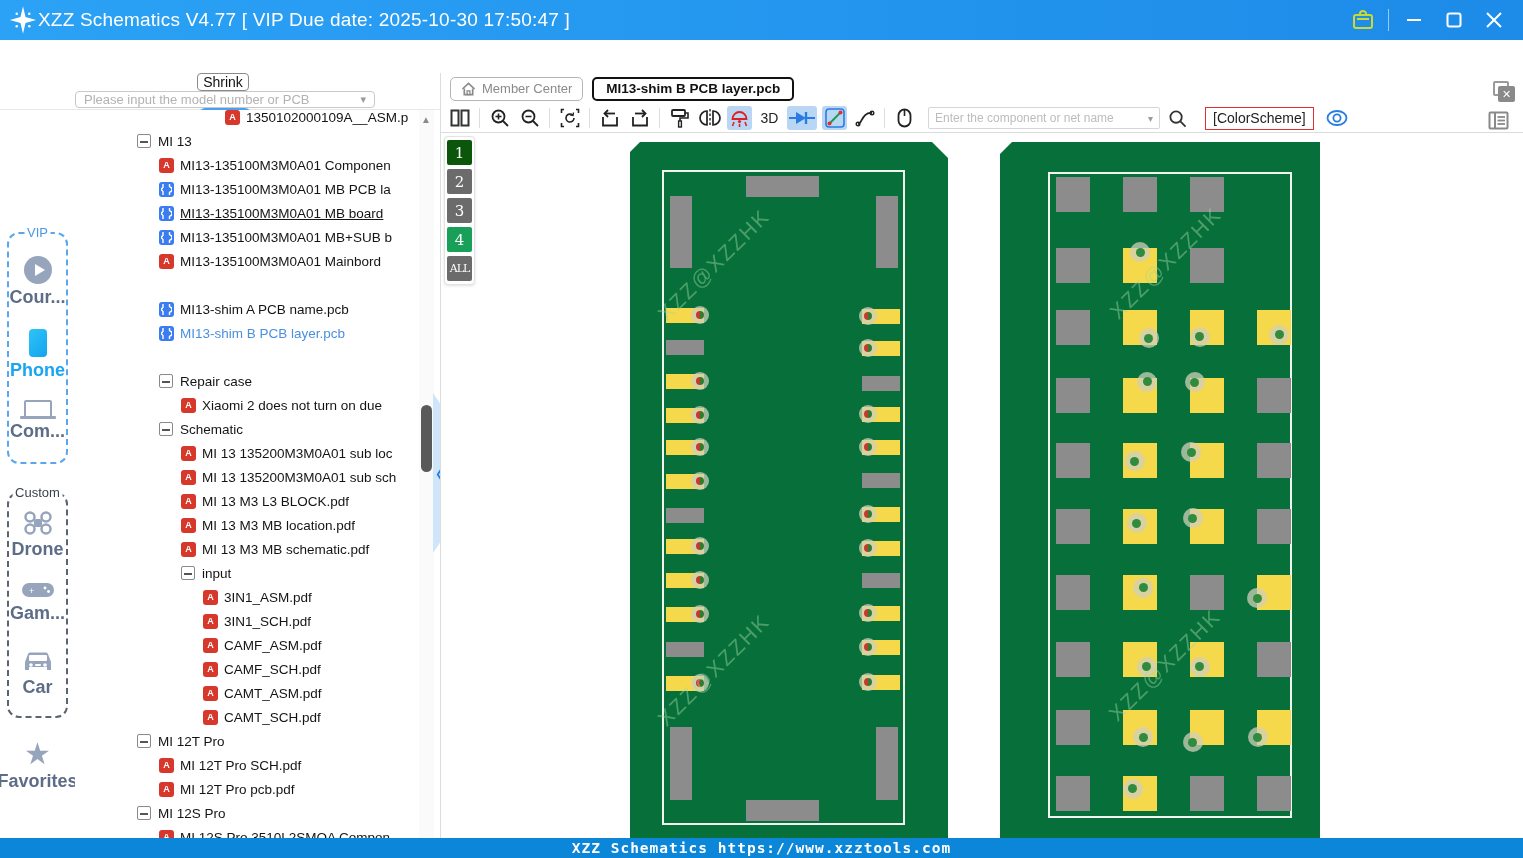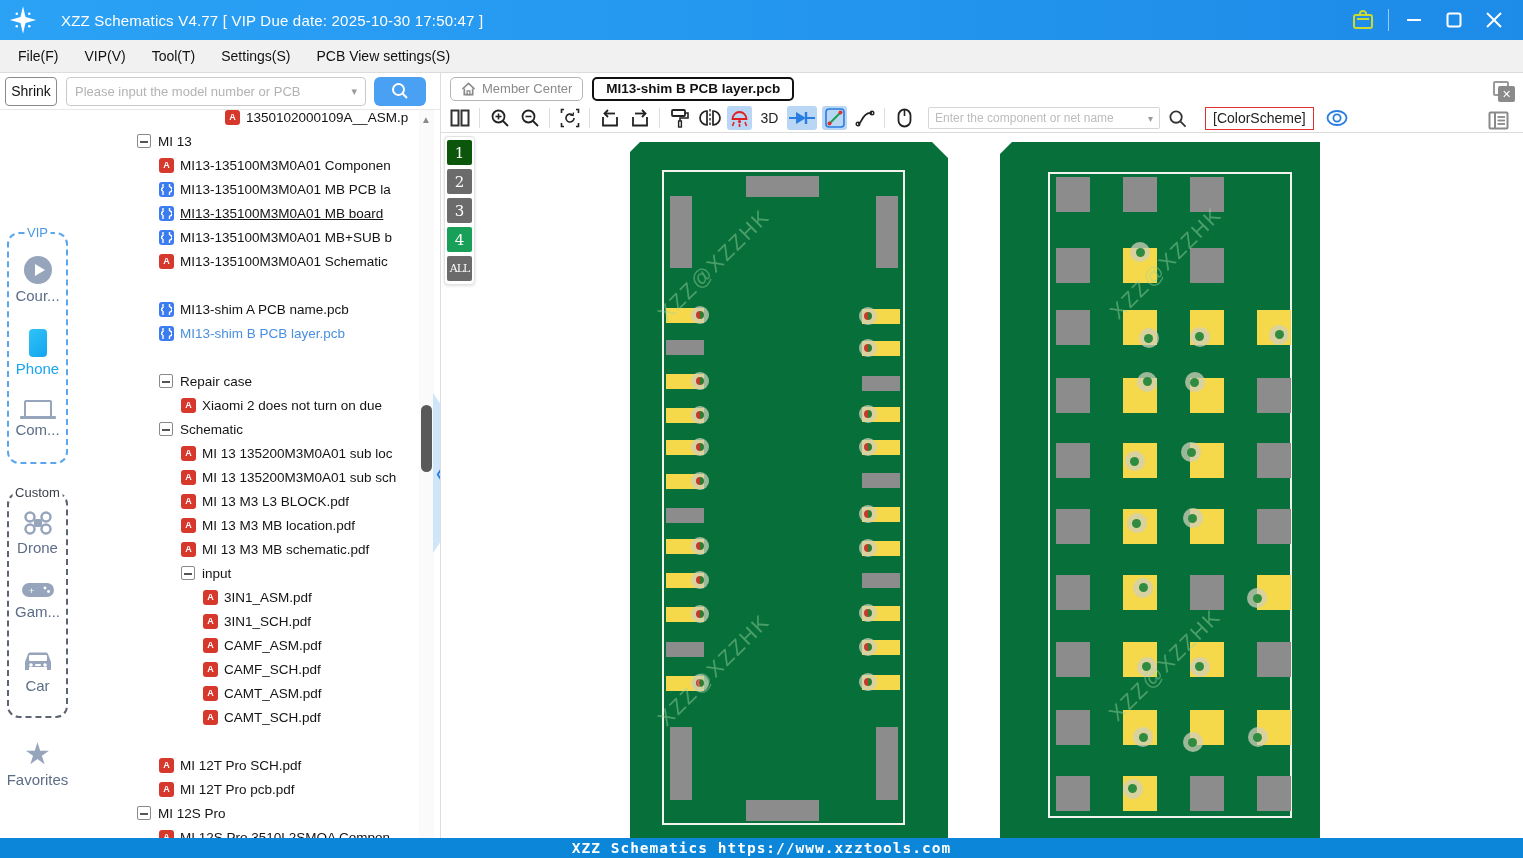--- a/index.html
+++ b/index.html
@@ -3,47 +3,47 @@
 <meta charset="utf-8">
 <style>
   * { margin:0; padding:0; box-sizing:border-box; }
   html,body { width:1523px; height:858px; overflow:hidden; font-family:"Liberation Sans",sans-serif; background:#fff; }
   .abs { position:absolute; }
   #app { position:relative; width:1523px; height:858px; background:#fff; }
 
   
   #titlebar { left:0; top:0; width:1523px; height:40px; background:linear-gradient(90deg,#2ba2f6,#1d8be8); display:flex; align-items:center; color:#fff; }
   #logo { width:30px; height:30px; margin-left:8px; }
-  #title-text { font-size:15px; margin-left:23px; letter-spacing:.2px; }
+  #title-text { font-size:19px; margin-left:0; letter-spacing:.2px; }
   #win-controls { margin-left:auto; display:flex; align-items:center; gap:10px; margin-right:14px; }
   .winbtn { width:30px; height:26px; display:flex; align-items:center; justify-content:center; }
   .win-sep { width:1px; height:22px; background:rgba(255,255,255,.55); }
 
   
   #menubar { left:0; top:40px; width:1523px; height:33px; background:#f1f1f1; border-bottom:1px solid #dcdcdc; display:flex; align-items:center; padding-left:18px; gap:26px; }
   .menu-item { font-size:14px; color:#111; cursor:default; }
 
   
-  #left-top { left:0; top:73px; width:441px; height:37px; background:#fff; border-bottom:1px solid #e8e8e8; display:flex; align-items:center; }
+  #left-top { left:0; top:73px; width:441px; height:37px; background:#fff; border-bottom:1px solid #e8e8e8; display:flex; align-items:center;flex-direction:column; }
   #shrink-btn { margin-left:5px; width:52px; height:29px; background:#fff; border:1px solid #8a8a8a; border-radius:4px; font-size:14px; color:#111; display:flex; align-items:center; justify-content:center; }
   #model-search { margin-left:9px; width:300px; height:29px; border:1px solid #c9c9c9; border-radius:4px; display:flex; align-items:center; padding:0 8px; }
   #model-search .ph { color:#b3b3b3; font-size:13px; flex:1; white-space:nowrap; overflow:hidden; }
   #model-search .chev { color:#9a9a9a; font-size:11px; margin-left:4px; }
   #model-search-btn { margin-left:8px; width:52px; height:29px; background:#4aa0f2; border-radius:6px; display:flex; align-items:center; justify-content:center; }
 
   
   #icon-rail { left:0; top:110px; width:75px; height:748px; background:#fff; }
   .rail-group { position:absolute; left:7px; width:61px; border-radius:12px; }
   .rail-group-label { position:absolute; top:-9px; left:50%; transform:translateX(-50%); background:#fff; padding:0 3px; font-size:13px; }
   #vip-group { top:122px; height:232px; border:2px dashed #5aa7ef; }
   #vip-group .rail-group-label { color:#4a97e8; }
   #custom-group { top:382px; height:226px; border:2px dashed #5c6470; }
   #custom-group .rail-group-label { color:#3a3f48; }
   .rail-item { position:absolute; left:0; width:100%; display:flex; flex-direction:column; align-items:center; gap:3px; }
-  .rail-label { font-size:15px; color:#5d6d88; white-space:nowrap; }
+  .rail-label { font-size:18px; color:#5d6d88; white-space:nowrap;font-weight:bold; }
   .rail-label.blue { color:#18a5f2; }
   .play-icon { width:28px; height:28px; border-radius:50%; background:#97a5bc; position:relative; }
   .play-icon::after { content:""; position:absolute; left:11px; top:8px; border-left:10px solid #fff; border-top:6px solid transparent; border-bottom:6px solid transparent; }
   .phone-icon { width:18px; height:28px; border-radius:4px; background:linear-gradient(135deg,#2fc4f7,#14a3ef); }
   .laptop-icon { width:28px; height:18px; border:2.5px solid #97a5bc; border-radius:2px; position:relative; }
   .laptop-icon::after { content:""; position:absolute; left:-6px; top:14px; width:36px; height:3px; background:#97a5bc; border-radius:1px; }
   .star-icon { font-size:30px; color:#97a5bc; line-height:28px; }
   #favorites-item { top:630px; }
 
   
@@ -134,27 +134,20 @@
       </span>
       <span class="winbtn">
         <svg width="20" height="20" viewBox="0 0 20 20">
             <line x1="3" y1="3" x2="17" y2="17" stroke="#fff" stroke-width="2"></line>
             <line x1="17" y1="3" x2="3" y2="17" stroke="#fff" stroke-width="2"></line>
           </svg>
       </span>
     </div>
   </div>
 
-  <div class="abs" id="menubar">
-      <span class="menu-item">File(F)</span>
-      <span class="menu-item">VIP(V)</span>
-      <span class="menu-item">Tool(T)</span>
-      <span class="menu-item">Settings(S)</span>
-      <span class="menu-item">PCB View settings(S)</span>
-    </div>
 
   <div class="abs" id="left-top">
     <div id="shrink-btn">Shrink</div>
     <div id="model-search">
       <span class="ph">Please input the model number or PCB</span>
       <span class="chev">▾</span>
     </div>
     <div id="model-search-btn">
       <svg width="20" height="20" viewBox="0 0 20 20">
           <circle cx="8.5" cy="8.5" r="5.5" fill="none" stroke="#fff" stroke-width="2"></circle>
@@ -249,21 +242,21 @@
       <div class="tree-row" style="top: 115px; padding-left: 84px;">
         <span class="ficon pcb">
           <svg width="11" height="11" viewBox="0 0 11 11">
             <path d="M2 0 V4 M2 7 V11 M2 4 a1.5 1.5 0 0 0 0 3 M8.5 0 V3 M8.5 8 V11 M8.5 3 a2 2 0 0 1 0 5" fill="none" stroke="#fff" stroke-width="1.4"></path>
           </svg>
         </span>
         <span>MI13-135100M3M0A01 MB+SUB b</span>
       </div>
       <div class="tree-row" style="top: 139px; padding-left: 84px;">
         <span class="ficon pdf">A</span>
-        <span>MI13-135100M3M0A01 Schematic</span>
+        <span>MI13-135100M3M0A01 Mainbord</span>
       </div>
       <div class="tree-row" style="top: 187px; padding-left: 84px;">
         <span class="ficon pcb">
           <svg width="11" height="11" viewBox="0 0 11 11">
             <path d="M2 0 V4 M2 7 V11 M2 4 a1.5 1.5 0 0 0 0 3 M8.5 0 V3 M8.5 8 V11 M8.5 3 a2 2 0 0 1 0 5" fill="none" stroke="#fff" stroke-width="1.4"></path>
           </svg>
         </span>
         <span>MI13-shim A PCB name.pcb</span>
       </div>
       <div class="tree-row sel" style="top: 211px; padding-left: 84px;">
@@ -326,20 +319,24 @@
         <span class="ficon pdf">A</span>
         <span>CAMF_SCH.pdf</span>
       </div>
       <div class="tree-row" style="top: 571px; padding-left: 128px;">
         <span class="ficon pdf">A</span>
         <span>CAMT_ASM.pdf</span>
       </div>
       <div class="tree-row" style="top: 595px; padding-left: 128px;">
         <span class="ficon pdf">A</span>
         <span>CAMT_SCH.pdf</span>
+      </div>
+      <div class="tree-row" style="top: 619px; padding-left: 62px;">
+        <span class="expander"></span>
+        <span>MI 12T Pro</span>
       </div>
       <div class="tree-row" style="top: 643px; padding-left: 84px;">
         <span class="ficon pdf">A</span>
         <span>MI 12T Pro SCH.pdf</span>
       </div>
       <div class="tree-row" style="top: 667px; padding-left: 84px;">
         <span class="ficon pdf">A</span>
         <span>MI 12T Pro pcb.pdf</span>
       </div>
       <div class="tree-row" style="top: 691px; padding-left: 62px;">

